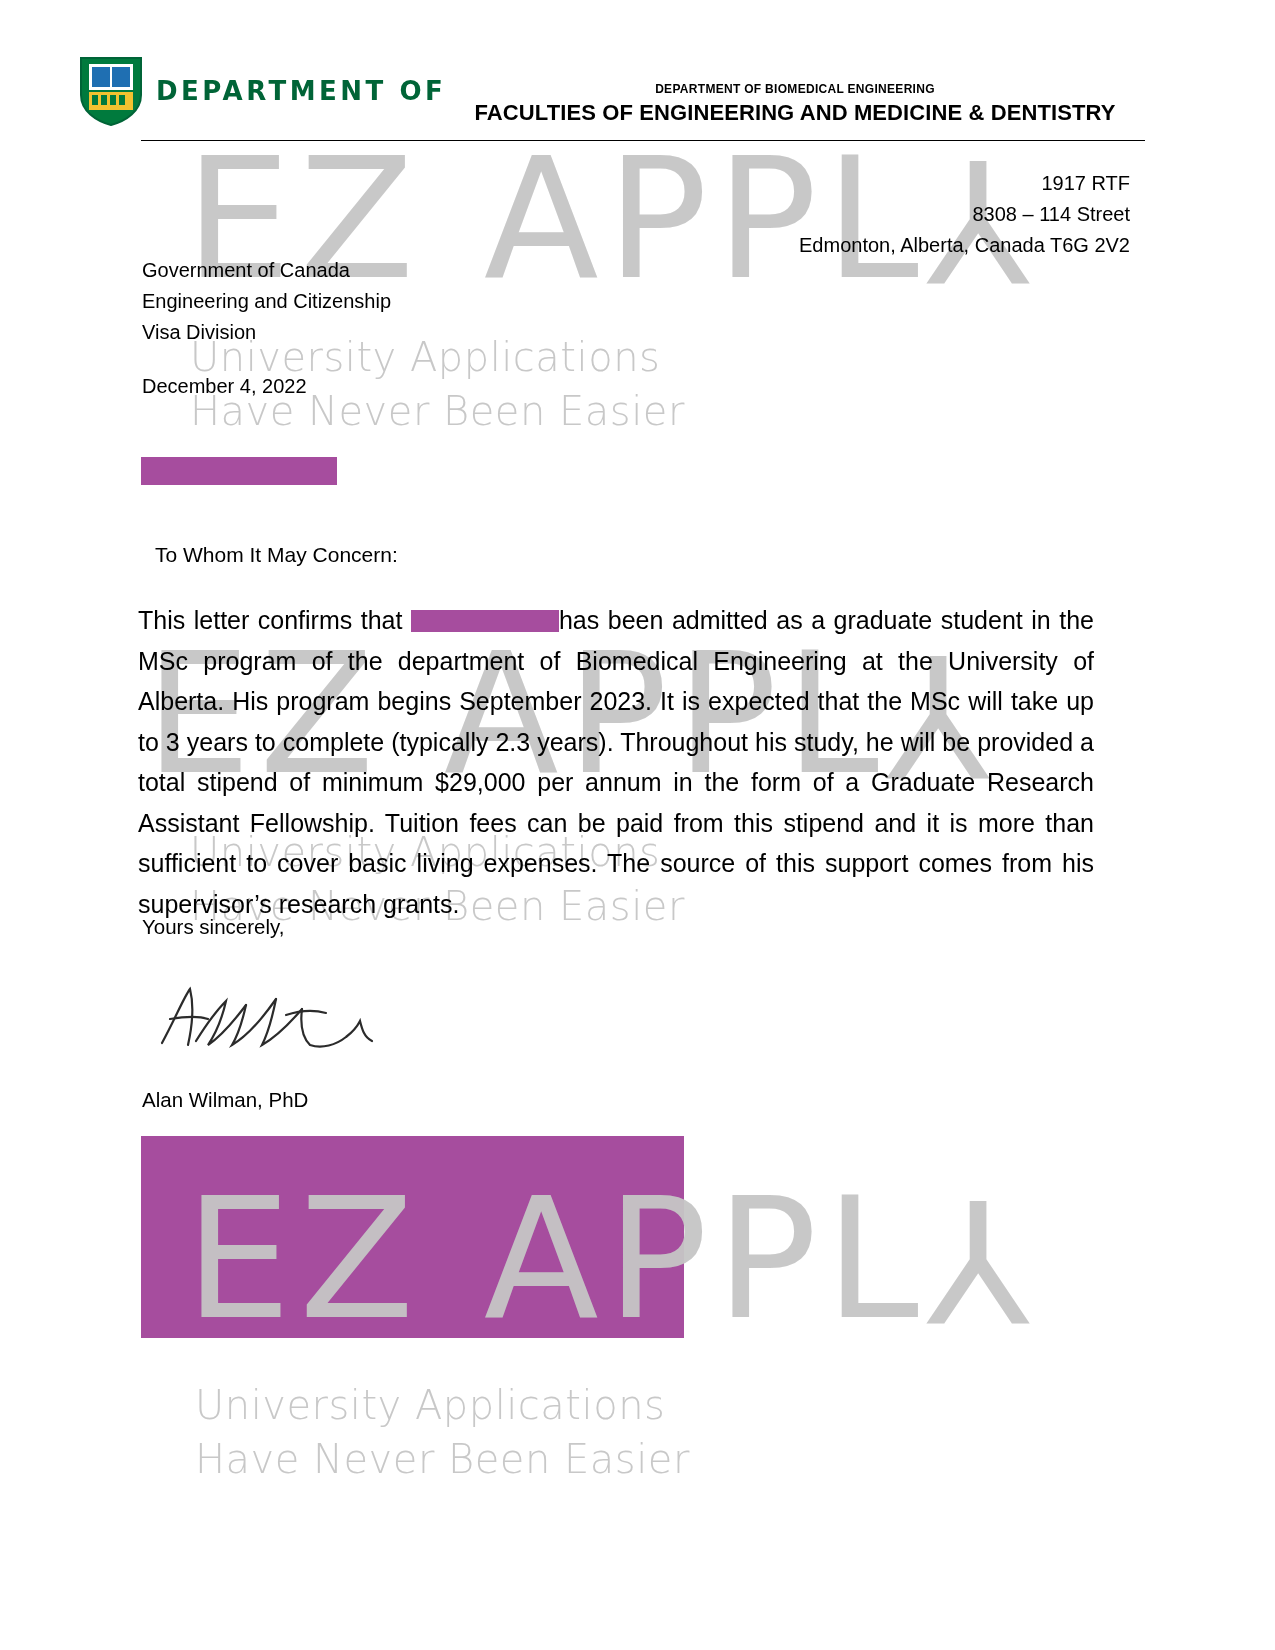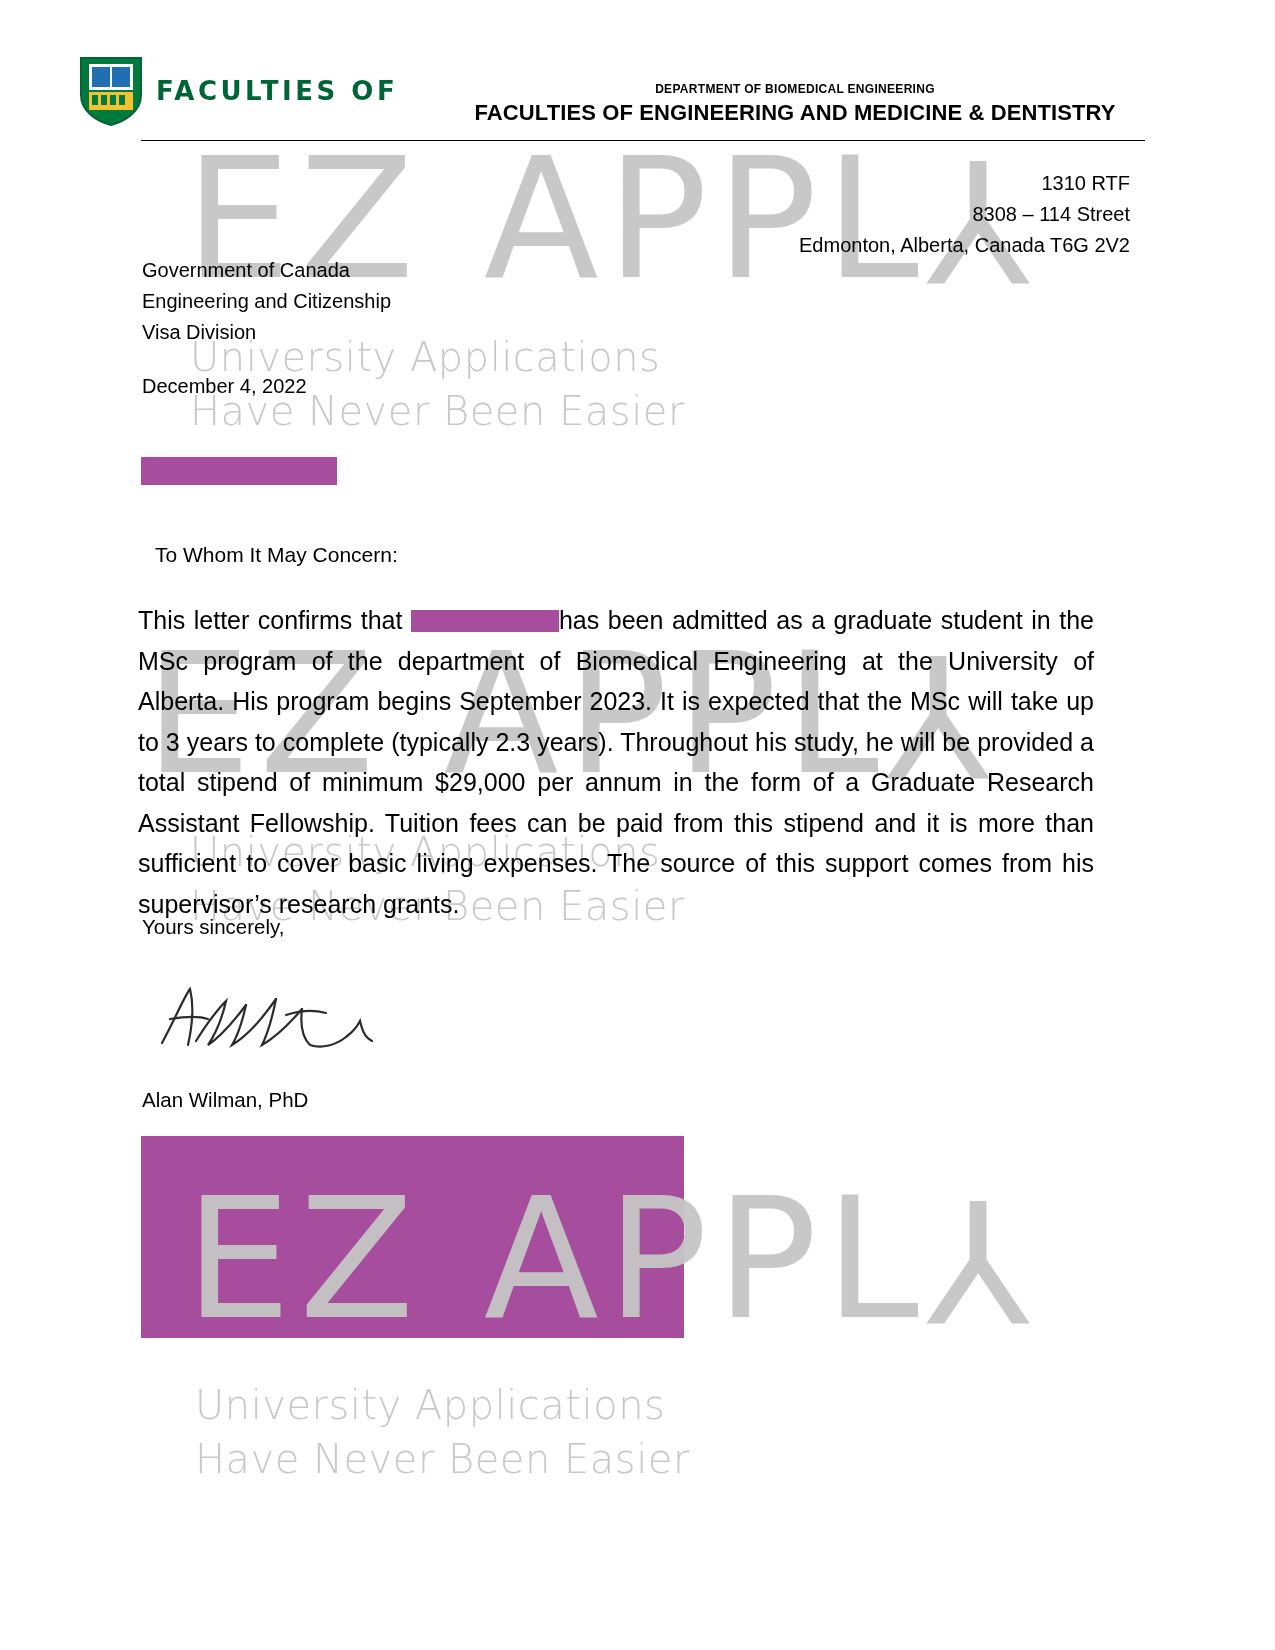--- a/index.html
+++ b/index.html
@@ -237,33 +237,33 @@
           <rect x="11" y="37" width="44" height="18" fill="#f2c230"></rect>
           <g fill="#007a3d">
             <rect x="14" y="40" width="6" height="10"></rect>
             <rect x="23" y="40" width="6" height="10"></rect>
             <rect x="32" y="40" width="6" height="10"></rect>
             <rect x="41" y="40" width="6" height="10"></rect>
           </g>
         </svg>
       </div>
       <div class="logo-text">
-        <div class="logo-line1">FACULTIES OF</div>
+        <div class="logo-line1">DEPARTMENT OF</div>
       </div>
     </div>
 
     <div class="dept">
       <div class="dept-line1">DEPARTMENT OF BIOMEDICAL ENGINEERING</div>
       <div class="dept-line2">FACULTIES OF ENGINEERING AND MEDICINE &amp; DENTISTRY</div>
     </div>
   </div>
   <div class="hr"></div>
 
   <div class="addr-right">
-    <div>1310 RTF</div>
+    <div>1917 RTF</div>
     <div>8308 – 114 Street</div>
     <div>Edmonton, Alberta, Canada T6G 2V2</div>
   </div>
 
   <div class="addr-left">
     <div>Government of Canada</div>
     <div>Engineering and Citizenship</div>
     <div>Visa Division</div>
   </div>
 

